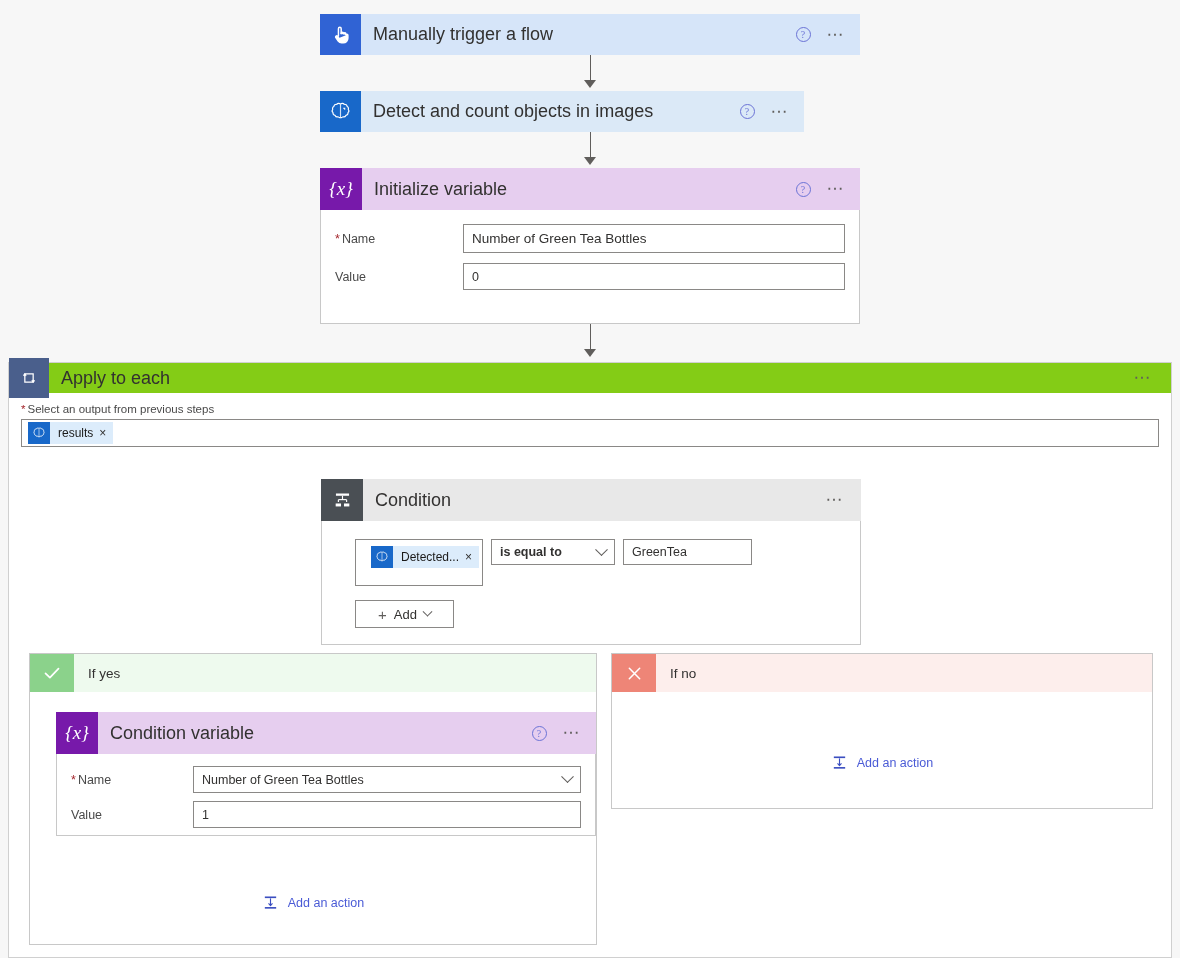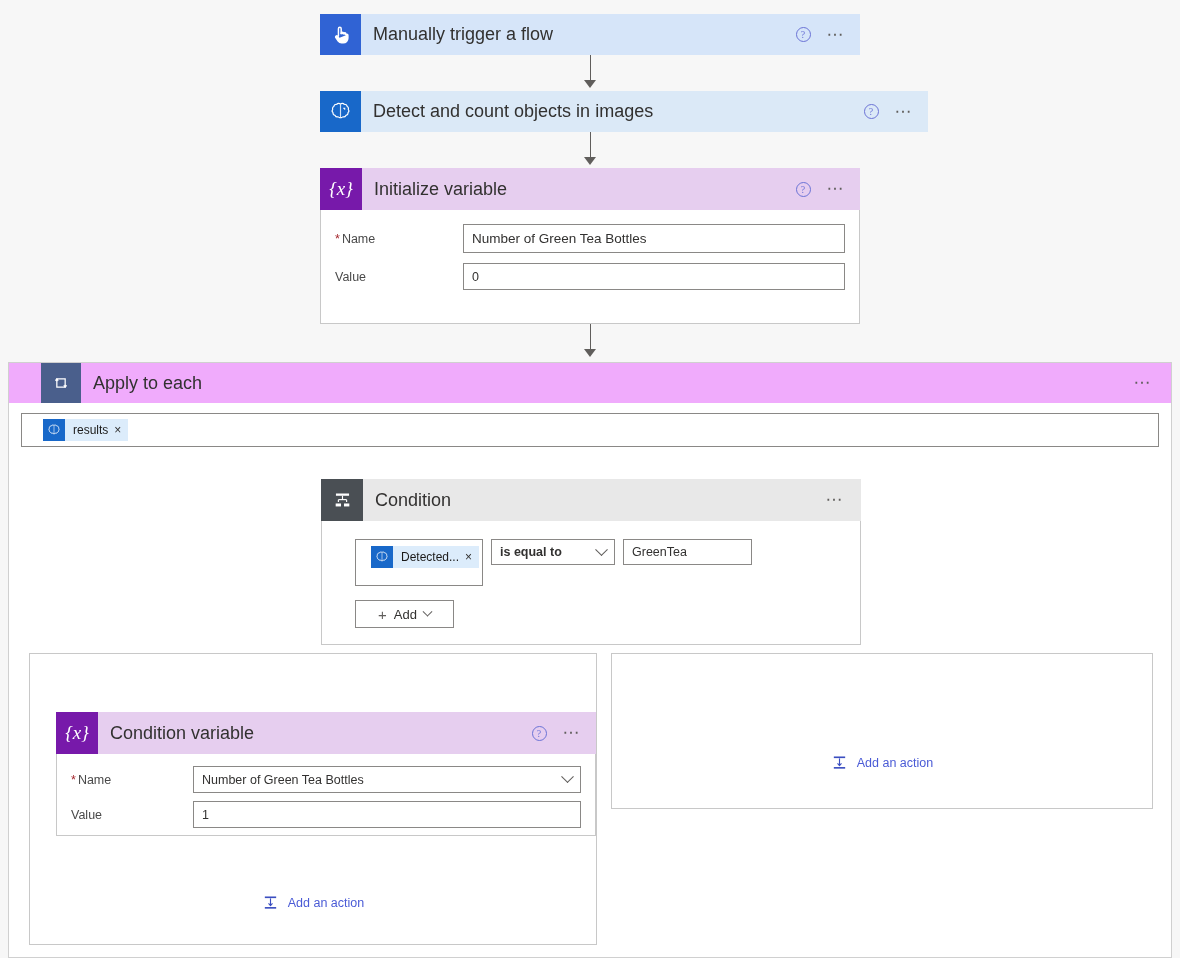--- a/index.html
+++ b/index.html
@@ -133,21 +133,21 @@
     <div class="head-actions">
       <div class="help-icon">?</div>
       <div class="ellipsis">⋯</div>
     </div>
   </div>
 </div>
 
 <div class="conn" style="left:590px; top:55px; height:27px;"></div>
 <div class="arrow" style="left:584px; top:80px;"></div>
 
-<div class="card" style="position:absolute; left:320px; top:91px; width:608px; height:41px; border:none;">
+<div class="card" style="position:absolute; left:320px; top:91px; width:484px; height:41px; border:none;">
   <div class="card-head" style="background:#dbe9f7; height:41px;">
     <div class="icon-sq" style="background:#1868c9; height:41px; width:41px; flex:0 0 41px;">
       <svg width="23" height="23" viewBox="0 0 24 24" fill="none">
         <path d="M12 4.2c-1.2-1-3-.8-3.9.3-1.5-.3-2.9.8-3 2.3-1.2.5-1.7 1.9-1.2 3.1-.8 1-.7 2.5.3 3.3-.2 1.4.8 2.7 2.2 2.9.5 1.2 1.9 1.8 3.1 1.4.7.9 2 1.1 2.9.5" stroke="#fff" stroke-width="1.2" fill="none" stroke-linejoin="round"></path>
         <path d="M12 4.2c1.2-1 3-.8 3.9.3 1.5-.3 2.9.8 3 2.3 1.2.5 1.7 1.9 1.2 3.1.8 1 .7 2.5-.3 3.3.2 1.4-.8 2.7-2.2 2.9-.5 1.2-1.9 1.8-3.1 1.4-.7.9-2 1.1-2.9.5" stroke="#fff" stroke-width="1.2" fill="none" stroke-linejoin="round"></path>
         <path d="M12 4.2v14" stroke="#cfe0f5" stroke-width="1.2"></path>
         <path d="M14.8 8.6h1.6v1.7" stroke="#fff" stroke-width="1.1" fill="none"></path>
       </svg>
     </div>
     <div class="card-title">Detect and count objects in images</div>
@@ -190,38 +190,41 @@
       </div>
     </div>
   </div>
 </div>
 
 <div class="conn" style="left:590px; top:324px; height:27px;"></div>
 <div class="arrow" style="left:584px; top:349px;"></div>
 
 <div style="position:absolute; left:8px; top:362px; width:1164px; height:596px;
             background:#ffffff; border:1px solid #d0d0d0;">
-  <div class="card-head" style="background:#f0abfc; height:40px;padding-left:32px;">
+  <div class="card-head" style="background:#84cc16; height:30px;">
     <div class="icon-sq" style="background:#4a5f8c; height:40px; width:40px; flex:0 0 40px;">
       <svg width="20" height="20" viewBox="0 0 24 24" fill="none">
         <path d="M7 7h10v10H7z" stroke="#fff" stroke-width="1.5" fill="none"></path>
         <path d="M7 10V7.5" stroke="#fff" stroke-width="1.5"></path>
         <path d="M5.3 9.2L7 7.2l1.7 2" stroke="#fff" stroke-width="1.5" fill="none" stroke-linejoin="round"></path>
         <path d="M17 14v2.5" stroke="#fff" stroke-width="1.5"></path>
         <path d="M15.3 14.8L17 16.8l1.7-2" stroke="#fff" stroke-width="1.5" fill="none" stroke-linejoin="round"></path>
       </svg>
     </div>
     <div class="card-title">Apply to each</div>
     <div class="head-actions" style="padding-right:18px;">
       <div class="ellipsis">⋯</div>
     </div>
   </div>
 
   <div style="padding:10px 12px 0 12px;">
-    <div style="border:1px solid #8a8886; height:34px; display:flex; align-items:center; padding:0 21px; background:#fff;">
+    <div style="font-size:11.5px; color:#494949; margin-bottom:4px;">
+      <span class="req">*</span><span>Select an output from previous steps</span>
+    </div>
+    <div style="border:1px solid #8a8886; height:28px; display:flex; align-items:center; padding:0 6px; background:#fff;">
       <span class="chip">
         <span class="chip-ic">
           <svg width="14" height="14" viewBox="0 0 24 24" fill="none">
             <path d="M12 4.2c-1.2-1-3-.8-3.9.3-1.5-.3-2.9.8-3 2.3-1.2.5-1.7 1.9-1.2 3.1-.8 1-.7 2.5.3 3.3-.2 1.4.8 2.7 2.2 2.9.5 1.2 1.9 1.8 3.1 1.4.7.9 2 1.1 2.9.5" stroke="#fff" stroke-width="1.5" fill="none"></path>
             <path d="M12 4.2c1.2-1 3-.8 3.9.3 1.5-.3 2.9.8 3 2.3 1.2.5 1.7 1.9 1.2 3.1.8 1 .7 2.5-.3 3.3.2 1.4-.8 2.7-2.2 2.9-.5 1.2-1.9 1.8-3.1 1.4-.7.9-2 1.1-2.9.5" stroke="#fff" stroke-width="1.5" fill="none"></path>
             <path d="M12 4.2v14" stroke="#bcd4ef" stroke-width="1.4"></path>
           </svg>
         </span>
         <span class="chip-tx">results</span>
         <span class="chip-x">×</span>
@@ -272,20 +275,28 @@
       <div style="margin-top:14px; width:99px; height:28px; border:1px solid #8a8886; background:#fff;
                   display:flex; align-items:center; justify-content:center; gap:7px; font-size:13px; color:#323130;">
         <span style="font-size:15px; color:#605e5c;">+</span>
         <span>Add</span>
         <span class="chev" style="margin-left:0; width:7px; height:7px;"></span>
       </div>
     </div>
   </div>
 
   <div class="branch-box" style="left:20px; top:290px; width:568px; height:292px;">
+    <div class="branch-head" style="background:#eefaee;">
+      <div class="branch-ic" style="background:#8bd28b;">
+        <svg width="24" height="24" viewBox="0 0 24 24" fill="none">
+          <path d="M5.5 12.3l4.4 4.4 8.6-9" stroke="#ffffff" stroke-width="1.7" fill="none" stroke-linecap="round" stroke-linejoin="round"></path>
+        </svg>
+      </div>
+      <div class="branch-title">If yes</div>
+    </div>
 
     <div class="card" style="position:absolute; left:26px; top:58px; width:540px; height:124px;">
       <div class="card-head" style="background:#e6ceef; height:42px; margin:-1px -1px 0 -1px;">
         <div class="icon-sq" style="background:#7719aa; height:42px; width:42px; flex:0 0 42px;">
           <span style="color:#fff; font-family:'Liberation Serif',serif; font-size:19px; font-style:italic;">{x}</span>
         </div>
         <div class="card-title">Condition variable</div>
         <div class="head-actions">
           <div class="help-icon">?</div>
           <div class="ellipsis">⋯</div>
@@ -321,20 +332,28 @@
             <path d="M12 6.2v9.6" stroke="#3b4ec0" stroke-width="1.6"></path>
             <path d="M9.2 13.2L12 16.3l2.8-3.1" stroke="#3b4ec0" stroke-width="1.6" fill="none" stroke-linejoin="round"></path>
           </svg>
         </span>
         <span>Add an action</span>
       </span>
     </div>
   </div>
 
   <div class="branch-box" style="left:602px; top:290px; width:542px; height:156px;">
+    <div class="branch-head" style="background:#fdeeec;">
+      <div class="branch-ic" style="background:#ee8577;">
+        <svg width="23" height="23" viewBox="0 0 24 24" fill="none">
+          <path d="M6.6 6.6l10.8 10.8M17.4 6.6L6.6 17.4" stroke="#ffffff" stroke-width="1.6" stroke-linecap="round"></path>
+        </svg>
+      </div>
+      <div class="branch-title">If no</div>
+    </div>
     <div style="position:absolute; left:0; right:0; top:100px; display:flex; justify-content:center;">
       <span class="add-action">
         <span style="display:inline-flex;">
           <svg width="17" height="17" viewBox="0 0 24 24" fill="none">
             <rect x="4" y="3.5" width="16" height="2.3" fill="#3b4ec0"></rect>
             <rect x="4" y="18.4" width="16" height="2.3" fill="#3b4ec0"></rect>
             <path d="M12 6.2v9.6" stroke="#3b4ec0" stroke-width="1.6"></path>
             <path d="M9.2 13.2L12 16.3l2.8-3.1" stroke="#3b4ec0" stroke-width="1.6" fill="none" stroke-linejoin="round"></path>
           </svg>
         </span>

